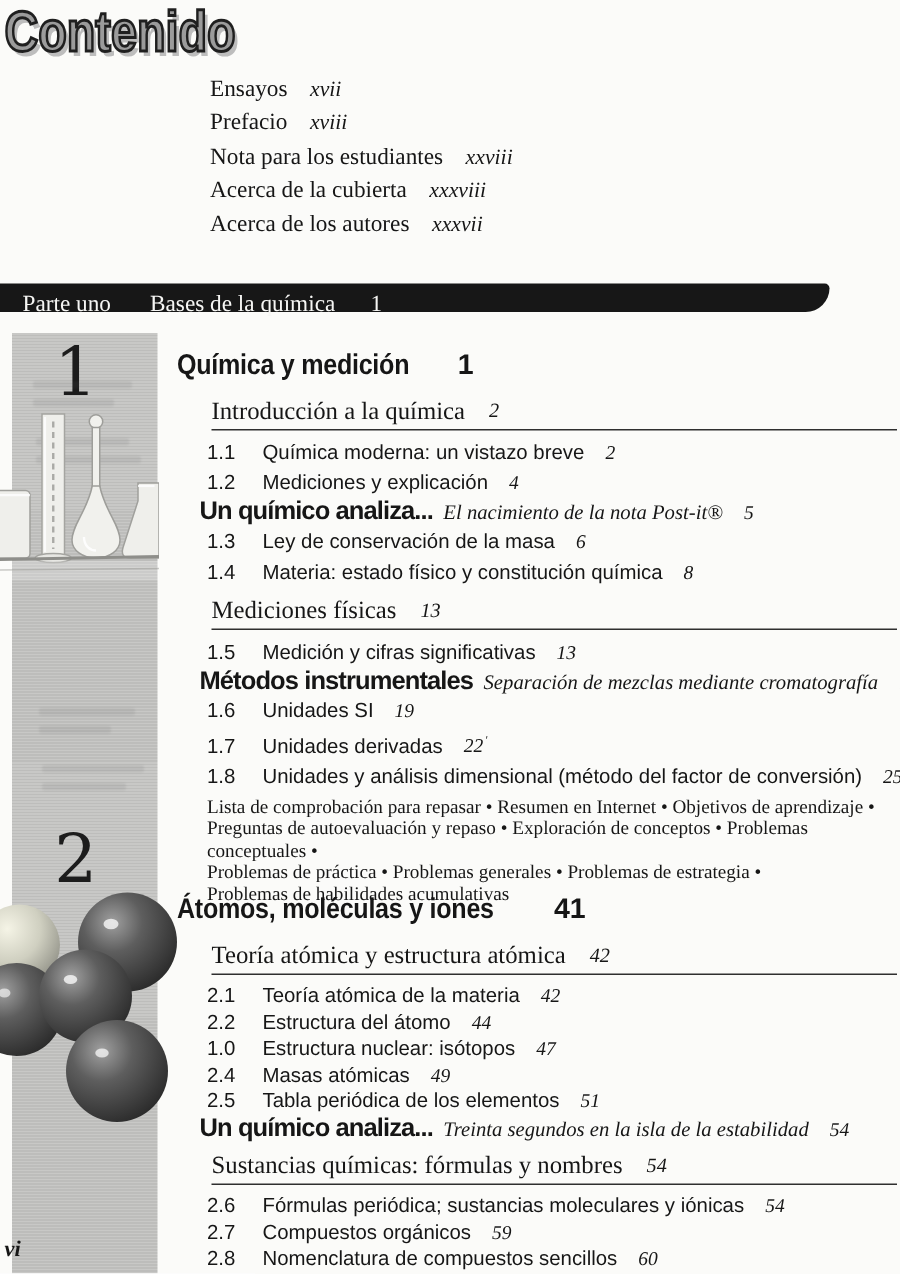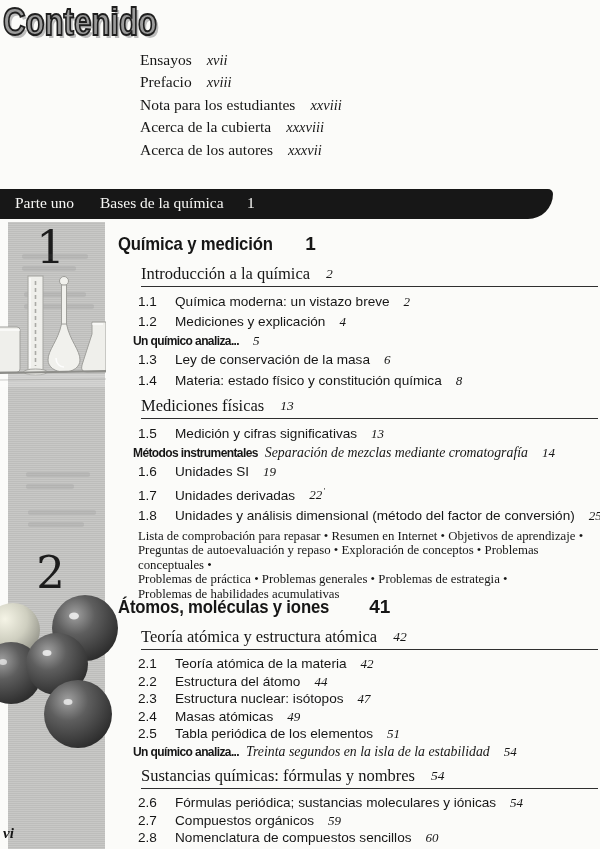--- a/index.html
+++ b/index.html
@@ -25,21 +25,21 @@
   }
 
   
   .front-matter { position:absolute; left:140px; top:49px; }
   .fm-row { display:flex; align-items:baseline; line-height:21.4px;text-align:center; }
   .fm-label { font-size:15.5px; }
   .fm-page  { font-style:italic; font-size:14.5px; margin-left:15px; }
 
   
   .part-bar {
-    position:absolute; left:0; top:189px; width:553px; height:30px;
+    position:absolute; left:0; top:189px; width:553px; height:19px;
     background:var(--bar-black,#171717);
     border-radius:0 6px 30px 0;
     color:#f6f6f4; font-size:15.5px;
   }
   .part-bar span { position:absolute; top:5px; white-space:nowrap; }
   .pb-part  { left:15px; }
   .pb-title { left:100px; }
   .pb-page  { left:247px; }
 
   
@@ -83,21 +83,21 @@
   .ch2 .item-row { line-height:17.6px; }
   .item-num { width:37px; flex:none; }
   .item-page { font-family:"Liberation Serif", serif; font-style:italic;
                font-size:13px; margin-left:14px; }
   sup.pmark { font-size:8px; margin-left:1px; }
 
   .feat-row { display:flex; align-items:baseline; margin-left:15px; white-space:nowrap; }
   .ch1 .feat-row { line-height:18px; }
   .ch2 .feat-row { line-height:18px; }
   .feat-label { font-family:"Liberation Sans", sans-serif; font-weight:bold;
-                font-size:12px; letter-spacing:-.6px; }
+                font-size:17px; letter-spacing:-.6px; }
   .feat-text  { font-style:italic; font-size:13.8px; margin-left:7px; }
 
   .endmatter { margin:3px 0 0 20px; font-size:12.8px; line-height:14.4px;
                width:460px; white-space:pre-line; }
 
   .folio { position:absolute; left:3px; top:825px; font-weight:bold; font-style:italic;
            font-size:15px; }
 </style>
 </head>
 <body>
@@ -210,20 +210,21 @@
           <span class="item-text">Química moderna: un vistazo breve</span>
           <span class="item-page">2</span>
         </div>
         <div class="item-row">
           <span class="item-num">1.2</span>
           <span class="item-text">Mediciones y explicación</span>
           <span class="item-page">4</span>
         </div>
         <div class="feat-row">
           <span class="feat-label">Un químico analiza...</span>
+          <span class="feat-text">El nacimiento de la nota Post-it®</span>
           <span class="item-page">5</span>
         </div>
         <div class="item-row">
           <span class="item-num">1.3</span>
           <span class="item-text">Ley de conservación de la masa</span>
           <span class="item-page">6</span>
         </div>
         <div class="item-row">
           <span class="item-num">1.4</span>
           <span class="item-text">Materia: estado físico y constitución química</span>
@@ -279,21 +280,21 @@
           <span class="item-num">2.1</span>
           <span class="item-text">Teoría atómica de la materia</span>
           <span class="item-page">42</span>
         </div>
         <div class="item-row">
           <span class="item-num">2.2</span>
           <span class="item-text">Estructura del átomo</span>
           <span class="item-page">44</span>
         </div>
         <div class="item-row">
-          <span class="item-num">2.3</span>
+          <span class="item-num">1.0</span>
           <span class="item-text">Estructura nuclear: isótopos</span>
           <span class="item-page">47</span>
         </div>
         <div class="item-row">
           <span class="item-num">2.4</span>
           <span class="item-text">Masas atómicas</span>
           <span class="item-page">49</span>
         </div>
         <div class="item-row">
           <span class="item-num">2.5</span>

